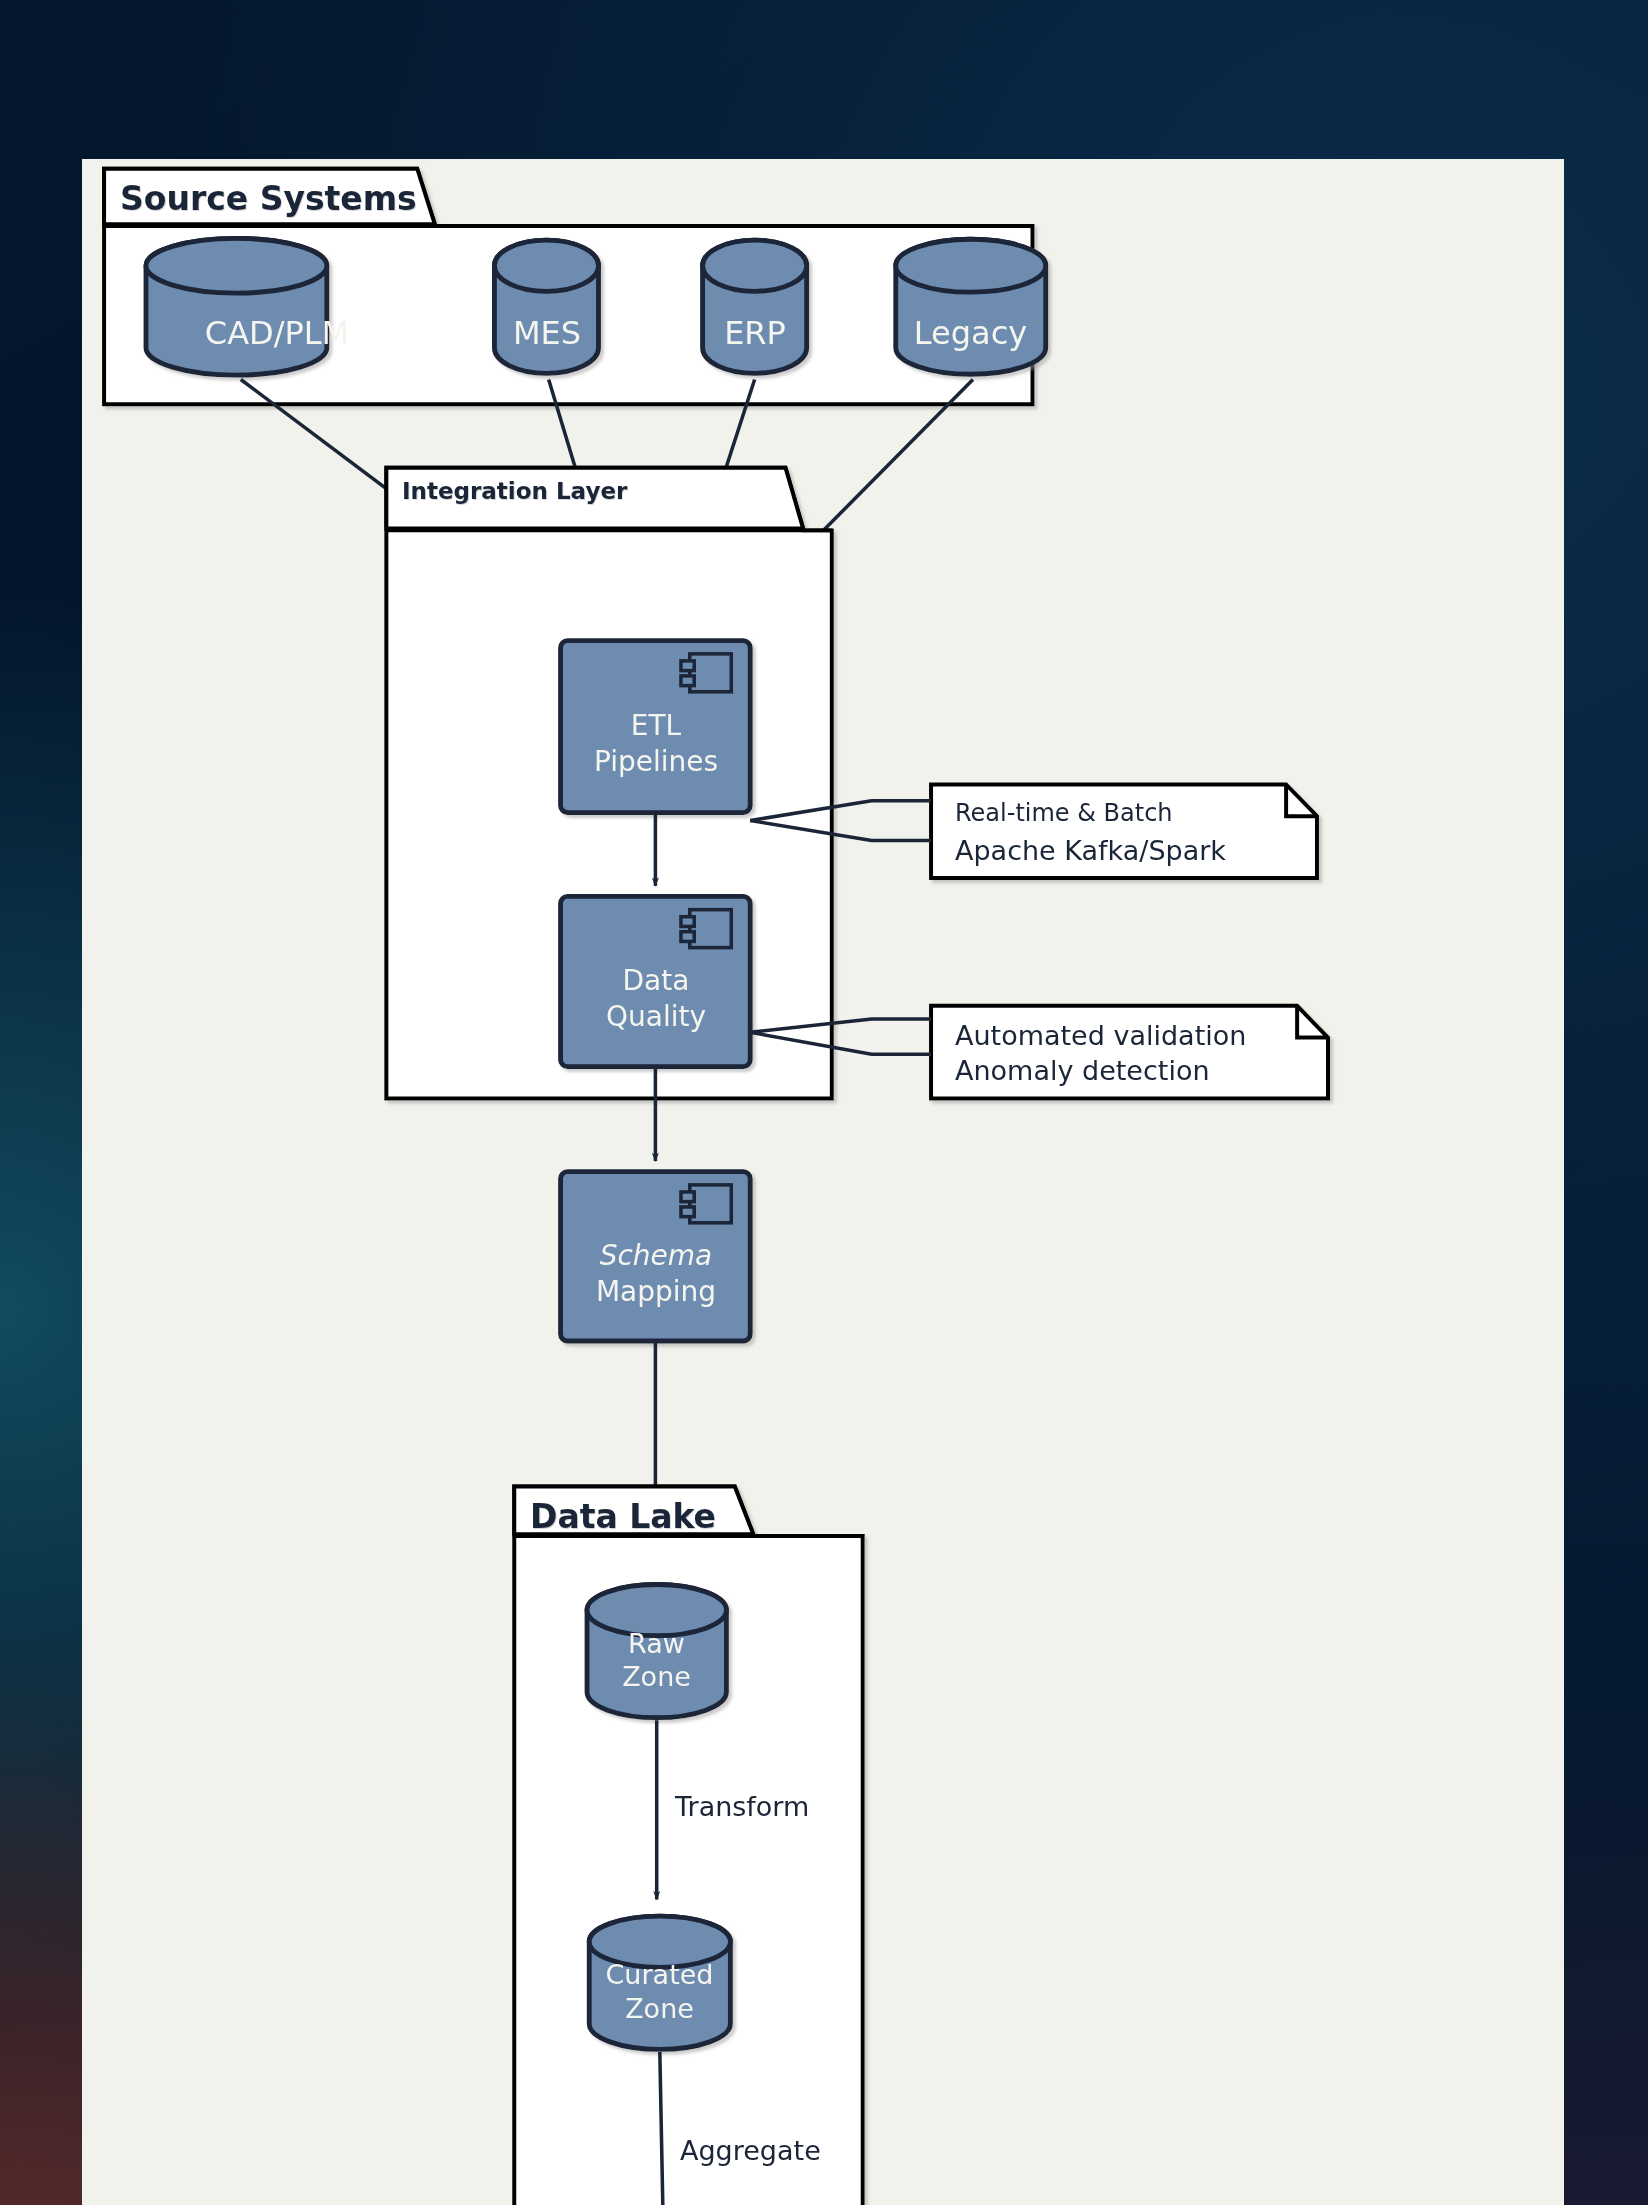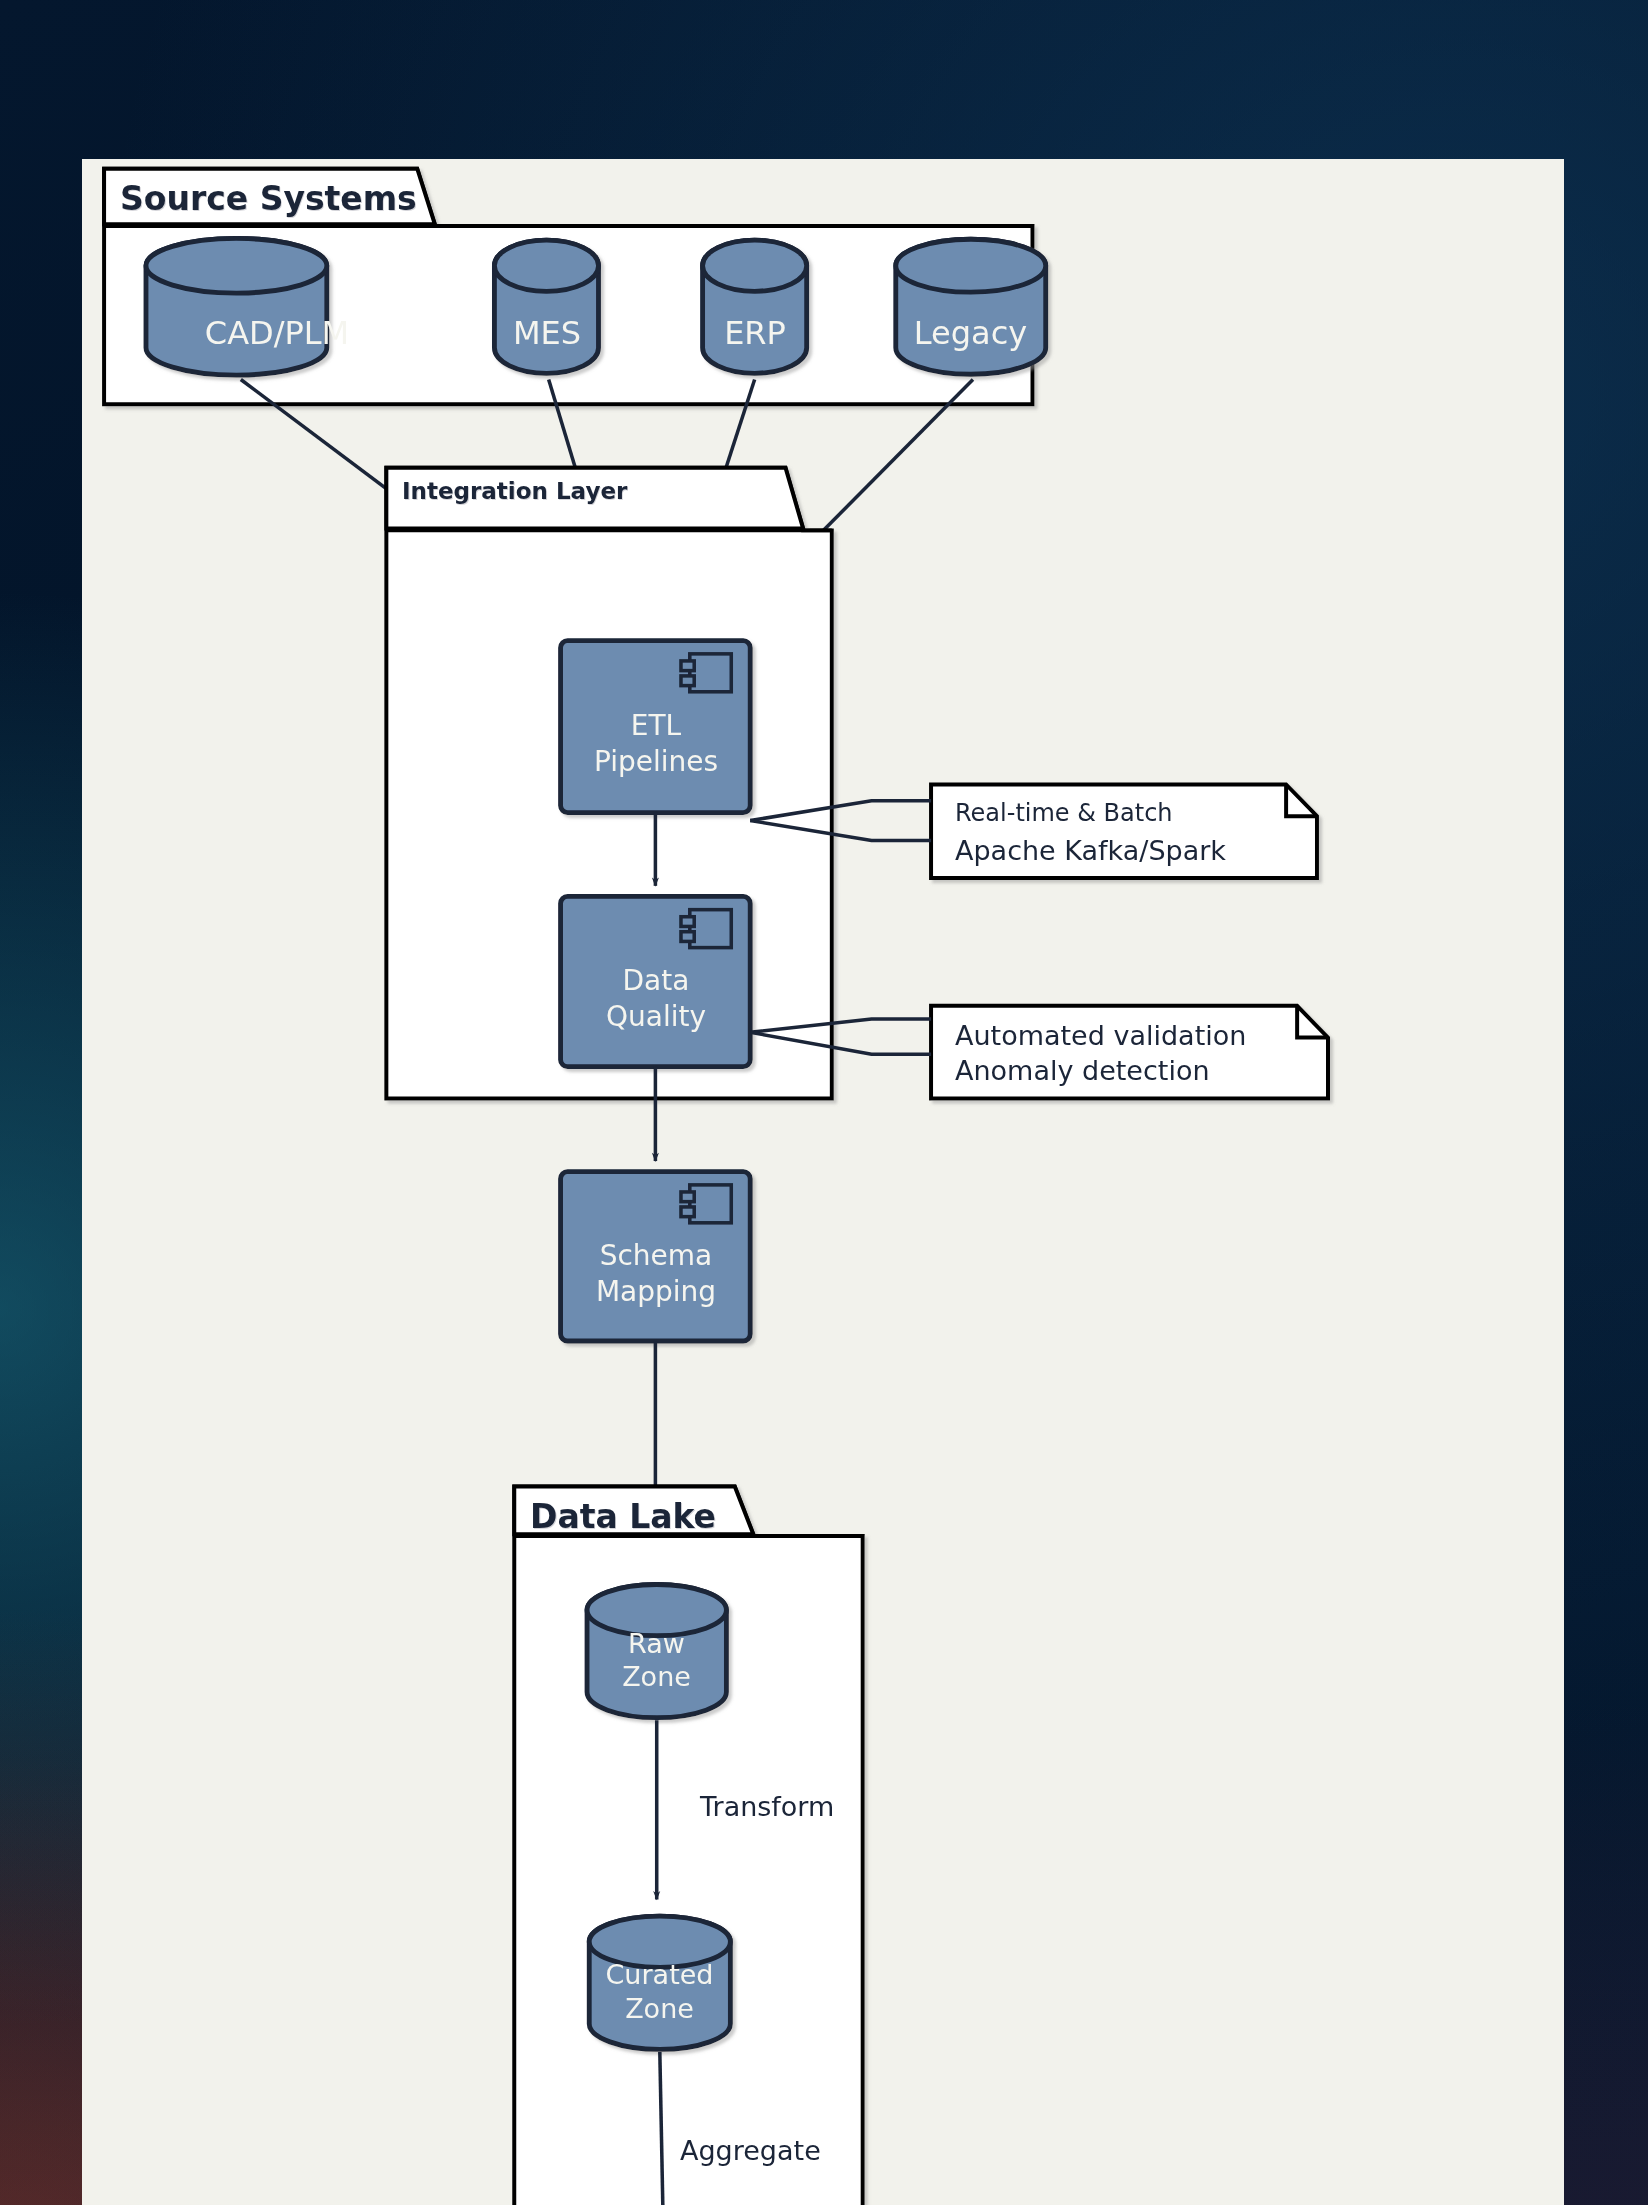--- a/index.html
+++ b/index.html
@@ -229,35 +229,35 @@
     <div class="lbl nodetext" style="left:809px;top:157px;width:159px;font-size:32px;">Legacy</div>
 
     <div class="lbl pkgtitle" style="left:320px;top:319px;font-size:23px;">Integration Layer</div>
 
     <div class="lbl nodetext" style="left:479px;top:551px;width:190px;font-size:28px;">ETL</div>
     <div class="lbl nodetext" style="left:479px;top:587px;width:190px;font-size:28px;">Pipelines</div>
 
     <div class="lbl nodetext" style="left:479px;top:806px;width:190px;font-size:28px;">Data</div>
     <div class="lbl nodetext" style="left:479px;top:842px;width:190px;font-size:28px;">Quality</div>
 
-    <div class="lbl nodetext" style="left:479px;top:1081px;width:190px;font-size:28px;">Schema</div>
+    <div class="lbl nodetext" style="left:479px;top:1081px;width:190px;font-size:28px;font-style:italic;">Schema</div>
     <div class="lbl nodetext" style="left:479px;top:1117px;width:190px;font-size:28px;">Mapping</div>
 
     <div class="lbl notetext" style="left:873px;top:640px;font-size:24px;">Real-time &amp; Batch</div>
     <div class="lbl notetext" style="left:873px;top:676px;font-size:27px;">Apache Kafka/Spark</div>
 
     <div class="lbl notetext" style="left:873px;top:861px;font-size:27px;">Automated validation</div>
     <div class="lbl notetext" style="left:873px;top:896px;font-size:27px;">Anomaly detection</div>
 
     <div class="lbl pkgtitle" style="left:448px;top:1338px;font-size:33px;">Data Lake</div>
 
     <div class="lbl nodetext" style="left:504px;top:1470px;width:141px;font-size:27px;">Raw</div>
     <div class="lbl nodetext" style="left:504px;top:1503px;width:141px;font-size:27px;">Zone</div>
 
-    <div class="lbl edgelabel" style="left:618px;top:1632px;font-size:27px;">Transform</div>
+    <div class="lbl edgelabel" style="left:593px;top:1632px;font-size:27px;">Transform</div>
 
     <div class="lbl nodetext" style="left:507px;top:1801px;width:141px;font-size:27px;">Curated</div>
     <div class="lbl nodetext" style="left:507px;top:1835px;width:141px;font-size:27px;">Zone</div>
 
     <div class="lbl edgelabel" style="left:598px;top:1968px;font-size:27px;margin-top:8px;">Aggregate</div>
 
   </div>
 
 </div>
 

